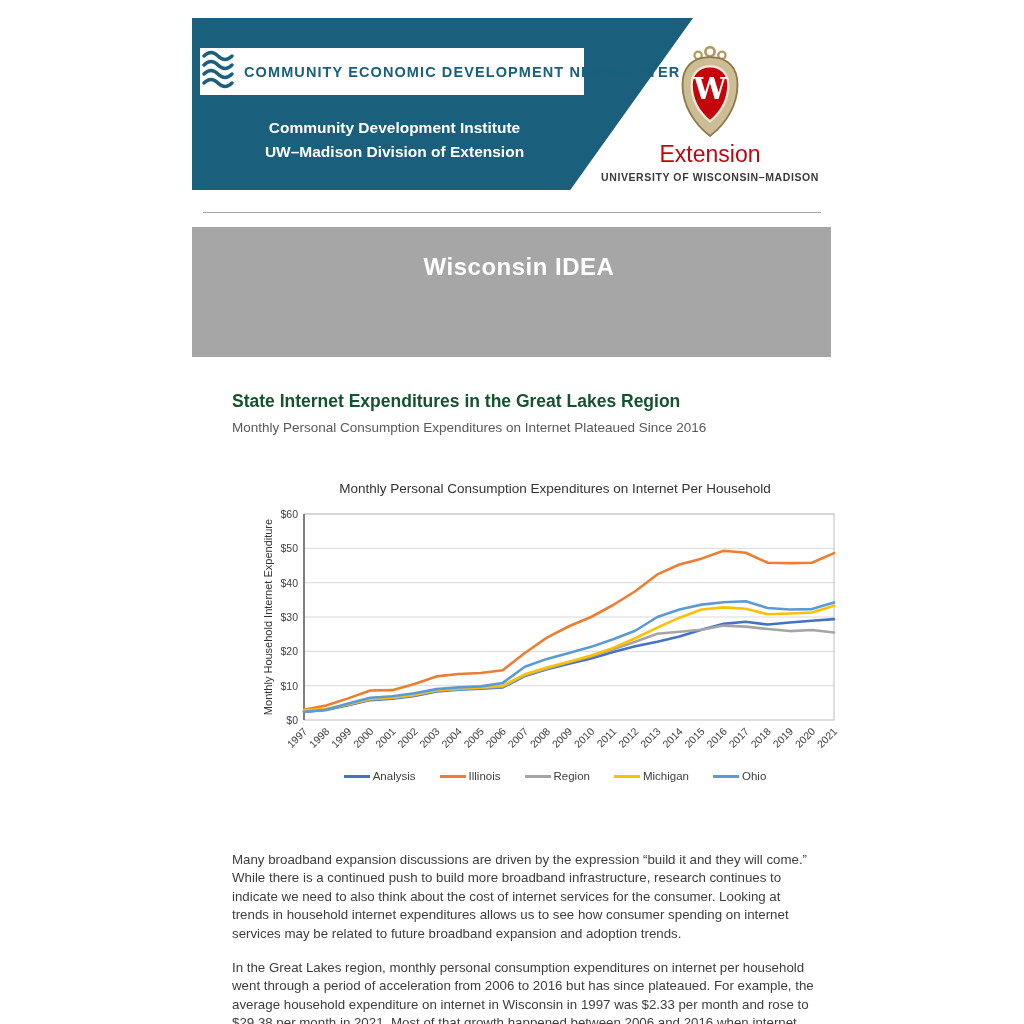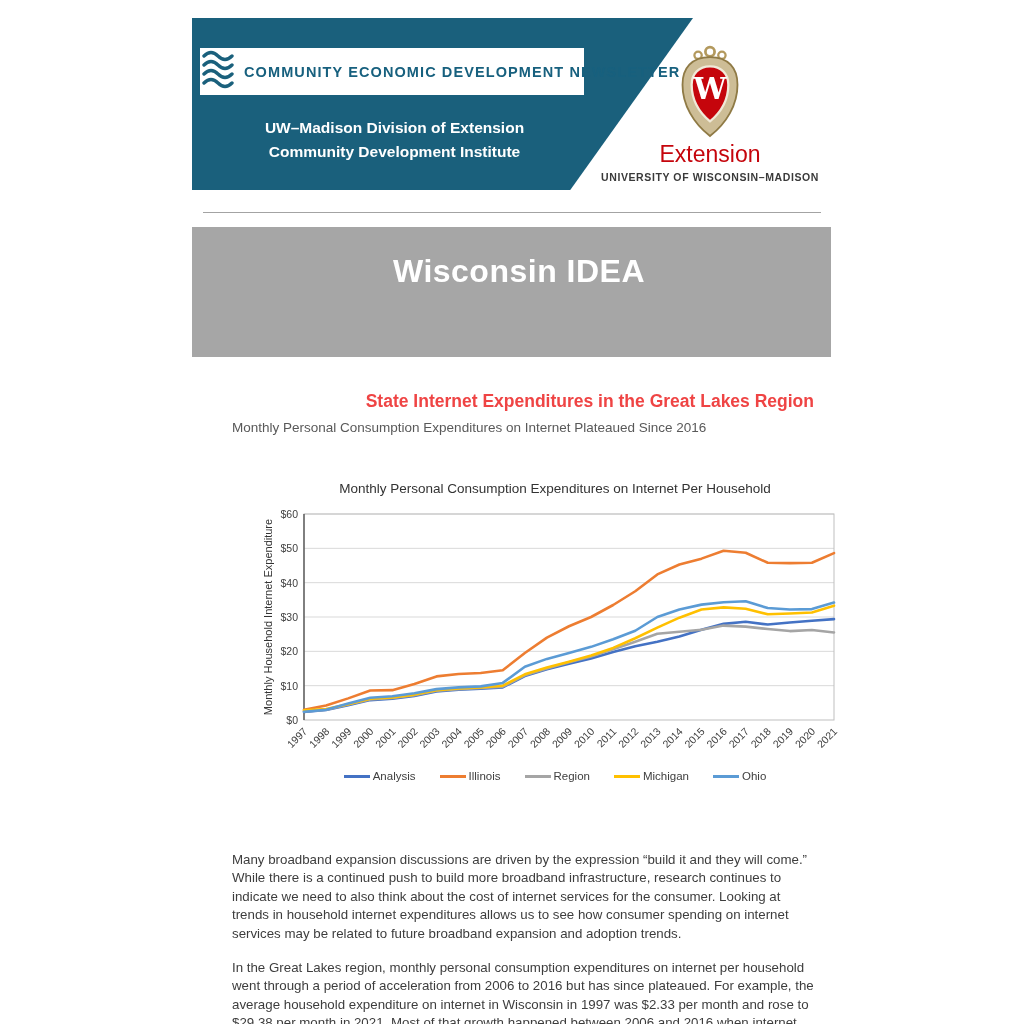--- a/index.html
+++ b/index.html
@@ -18,26 +18,26 @@
     color:#ffffff; font-size:15.5px; font-weight:600; line-height:1.55; z-index:2; }
   .uw-logo { position:absolute; left:592px; top:44px; width:236px; text-align:center; z-index:2; }
   .uw-crest { display:block; margin:0 auto; }
   .uw-extension { color:#c5050c; font-size:23px; margin-top:1px; }
   .uw-university { color:#3a3a3a; font-size:10.5px; font-weight:700; letter-spacing:0.6px; margin-top:3px; }
 
   .divider { position:absolute; left:203px; top:212px; width:618px; height:1px; background:#a3a3a3; }
 
   
   .gray-banner { position:absolute; left:192px; top:227px; width:639px; height:130px; background:#a6a6a6; text-align:center; }
-  .gray-title { color:#ffffff; font-weight:700; font-size:32px; padding-top:26px; letter-spacing:0.5px;padding-left:15px; }
+  .gray-title { color:#ffffff; font-weight:700; font-size:24px; padding-top:26px; letter-spacing:0.5px;padding-left:15px; }
   .gray-subtitle { color:#ffffff; font-size:18.5px; margin-top:9px; }
 
   
   .article-head { position:absolute; left:232px; top:391px; width:582px; }
-  .article-title { color:#ef4444; font-size:17.5px; font-weight:700;text-align:right; }
+  .article-title { color:#14532d; font-size:17.5px; font-weight:700; }
   .article-sub { color:#595959; font-size:13.5px; margin-top:8px; }
 
   
   .chart { position:absolute; left:229px; top:481px; width:590px;margin-left:31px; }
   .chart-title { text-align:center; color:#333333; font-size:13.5px; }
   .chart svg { display:block; margin-top:6px; }
   .tick { font-family:"Liberation Sans", sans-serif; font-size:10.5px; fill:#404040; }
   .ytitle { font-family:"Liberation Sans", sans-serif; font-size:11px; fill:#333333; }
   .legend { display:flex; justify-content:center; align-items:center; gap:24px; margin-top:2px; }
   .legend-item { display:flex; align-items:center; gap:3px; }
@@ -63,22 +63,22 @@
           <path d="M2 16 Q 9 9, 16 16 T 30 16"></path>
           <path d="M2 25 Q 9 18, 16 25 T 30 25"></path>
           <path d="M2 34 Q 9 27, 16 34 T 30 34"></path>
         </g>
       </svg>
     </span>
     <span class="band-title">COMMUNITY ECONOMIC DEVELOPMENT NEWSLETTER</span>
   </div>
 
   <div class="institute">
+    <div>Community Development Institute</div>
     <div>UW–Madison Division of Extension</div>
-    <div>Community Development Institute</div>
   </div>
 
   <div class="uw-logo">
     <svg class="uw-crest" width="66" height="96" viewBox="0 0 72 104">
       <g fill="none" stroke="#b3995d" stroke-width="3">
         <circle cx="36" cy="8" r="5"></circle>
         <circle cx="23" cy="12" r="4" stroke-width="2.5"></circle>
         <circle cx="49" cy="12" r="4" stroke-width="2.5"></circle>
       </g>
       <path d="M36 14 C16 14 6 26 6 44 C6 66 18 86 36 100 C54 86 66 66 66 44 C66 26 56 14 36 14 Z" fill="#cdbd96" stroke="#8f7a45" stroke-width="2"></path>

